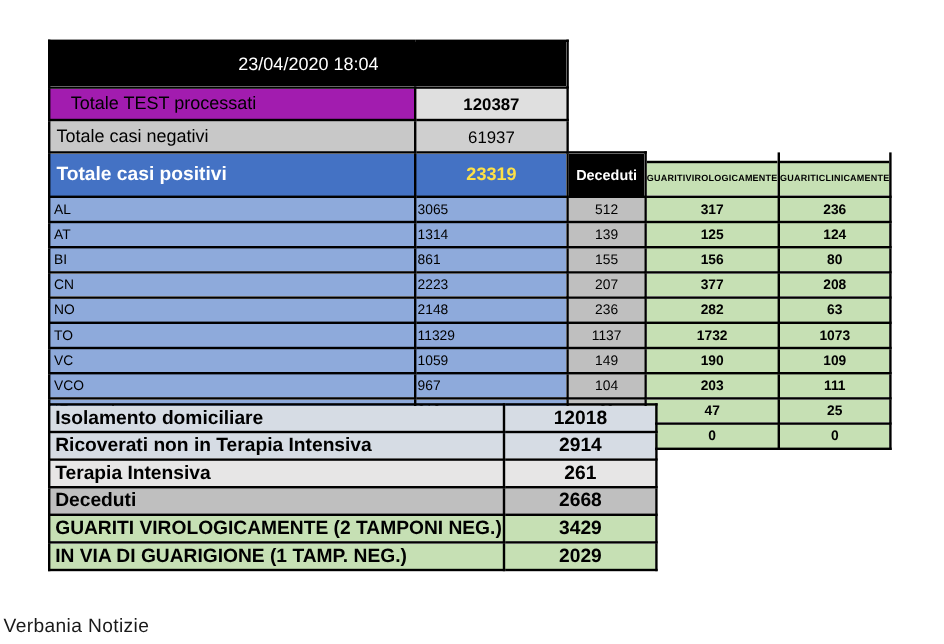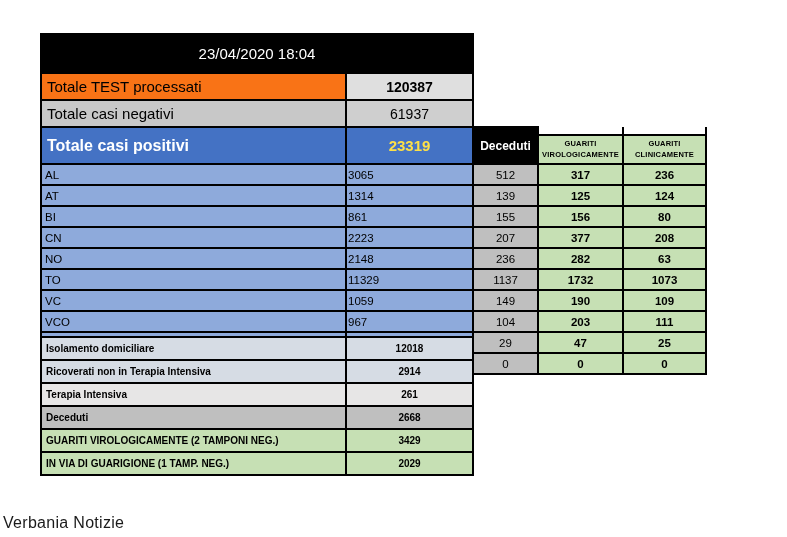--- a/index.html
+++ b/index.html
@@ -10,44 +10,44 @@
   table{border-collapse:collapse;table-layout:fixed;}
   td{overflow:hidden;white-space:nowrap;}
 
   
   .t1{position:absolute;left:40px;top:33px;}
   .t1 td{border:2px solid #000;}
   .t1 td.ghost{border:none;background:transparent;}
 
   .date-cell{background:#000;color:#fff;text-align:center;font-size:15px;height:35px;}
   .sum1 td{height:23px;font-size:15px;}
-  .sum1 .lbl{background:#f97316;padding-left:5px;}
+  .sum1 .lbl{background:#a21caf;padding-left:17px;}
   .sum1 .val{background:#DFDFDF;text-align:center;font-weight:bold;font-size:14px;}
   .sum2 .lbl{background:#C8C8C8;padding-left:5px;margin-left:47px;}
   .sum2 .val{background:#CFCFCF;text-align:center;font-weight:normal;font-size:14px;}
   .sum2 td{height:23px;font-size:15px;}
 
   .posrow td{height:33px;}
   .pos-lbl{background:#4472C4;color:#fff;font-weight:bold;font-size:16px;padding-left:5px;}
   .pos-val{background:#4472C4;color:#fde047;font-weight:bold;font-size:15px;text-align:center;}
   .dec-hdr{background:#000;color:#fff;font-weight:bold;font-size:12px;text-align:center;}
   .ghdr{border-top:none !important;background:#fff;padding:0;vertical-align:bottom;}
   .ghdr-inner{height:27px;border-top:2px solid #000;background:#C6E0B4;
-    display:flex;flex-direction:column;align-items:center;justify-content:center;
+    display:flex;align-items:center;justify-content:center;
     font-weight:bold;font-size:7.5px;line-height:1.35;letter-spacing:0.2px;}
 
   .prov td{height:17px;font-size:11.5px;}
   .prov .pl{background:#8EAADB;padding-left:3px;}
   .prov .pv{background:#8EAADB;text-align:left;margin-top:16px;}
   .prov .pd{background:#BFBFBF;text-align:center;}
   .prov .pg{background:#C6E0B4;text-align:center;font-weight:bold;}
 
   
   .t2{position:absolute;left:40px;top:336px;}
-  .t2 td{border:2px solid #000;height:19px;font-size:10px;font-weight:bold;}
+  .t2 td{border:2px solid #000;height:19px;font-size:16px;font-weight:bold;}
   .t2 .lbl{padding-left:4px;}
   .t2 .val{text-align:center;}
   .s-bluegray td{background:#D6DCE4;}
   .s-light td{background:#E7E6E6;}
   .s-gray td{background:#BFBFBF;}
   .s-green td{background:#C6E0B4;}
 
   
   .source{position:absolute;left:3px;top:514px;font-size:16px;color:#1a1a1a;
     letter-spacing:0.3px;font-weight:normal;}

